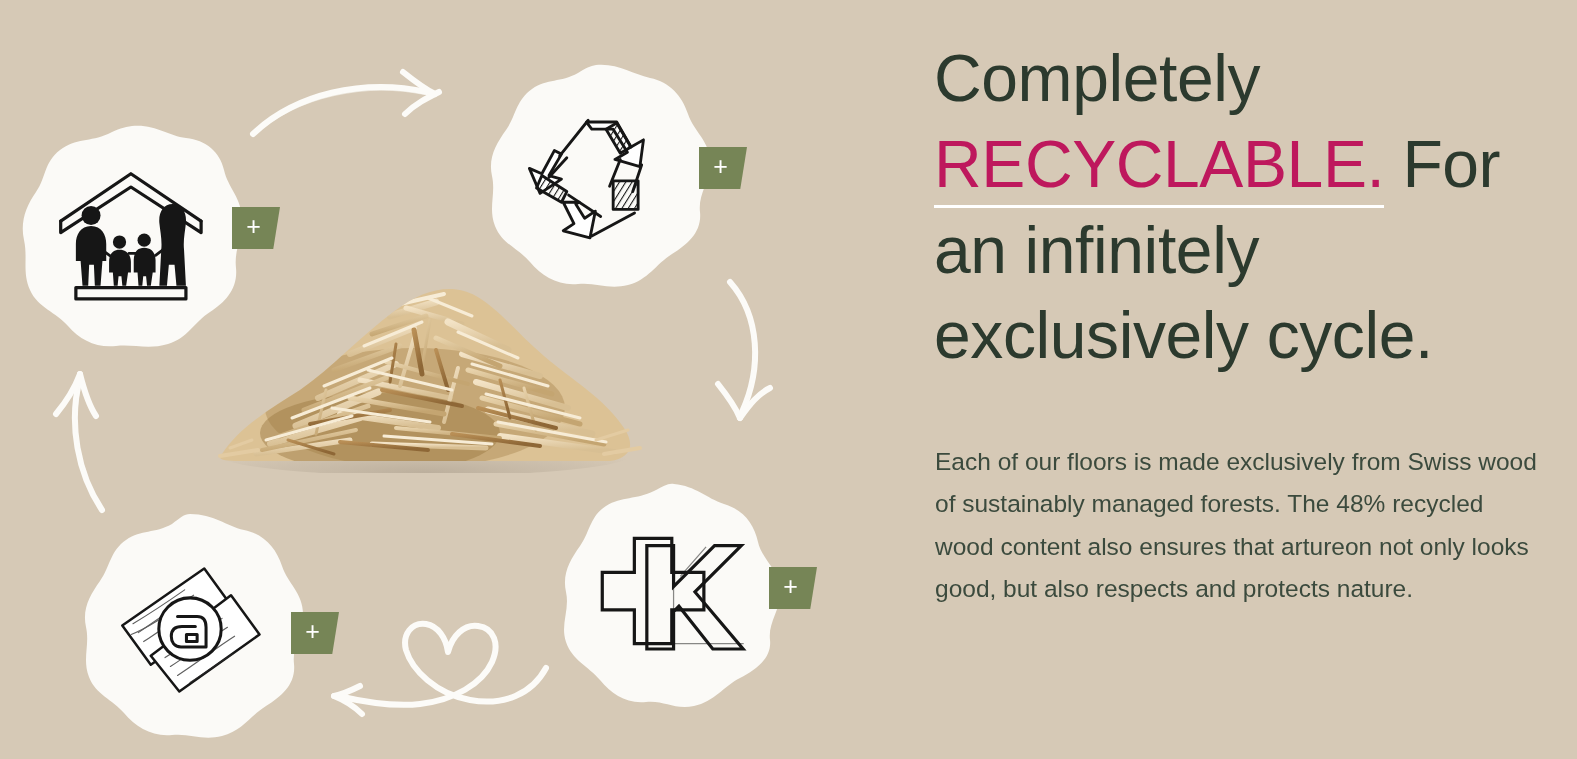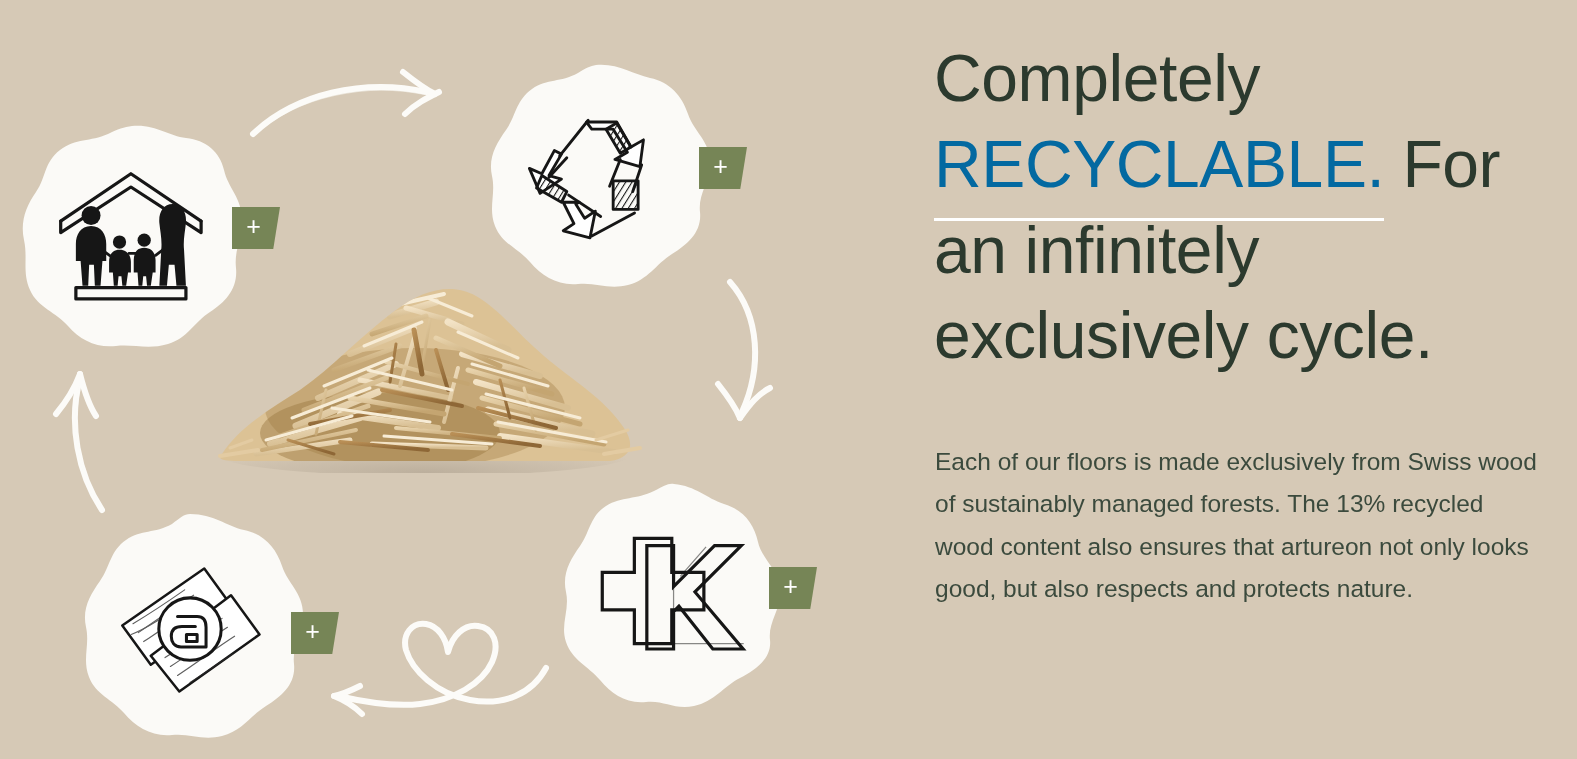--- a/index.html
+++ b/index.html
@@ -112,23 +112,23 @@
     top: 36px;
     width: 612px;
     font-size: 66px;
     line-height: 1.30;
     font-weight: 300;
     letter-spacing: -0.4px;
     color: #2c3a2e;
   }
 
   #headline .hl-white {
-    color: #0369a1;
+    color: #be185d;
     border-bottom: 3px solid #ffffff;
-    padding-bottom: 17px;
+    padding-bottom: 4px;
     margin-top: 8px;
   }
 
   #body-copy {
     position: absolute;
     left: 1px;
     top: 441px;
     width: 608px;
     font-size: 24.5px;
     line-height: 1.73;
@@ -467,16 +467,16 @@
     </div>
     <div class="plus-badge" id="badge-plank">
       <span>+</span>
     </div>
 
   </div>
 
   <div id="text-panel">
     <h1 id="headline"><span>Completely </span><span class="hl-white">RECYCLABLE.</span><span> For an infinitely exclusively cycle.</span></h1>
 
-    <p id="body-copy">Each of our floors is made exclusively from Swiss wood of sustainably managed forests. The 13% recycled wood content also ensures that artureon not only looks good, but also respects and protects nature.</p>
+    <p id="body-copy">Each of our floors is made exclusively from Swiss wood of sustainably managed forests. The 48% recycled wood content also ensures that artureon not only looks good, but also respects and protects nature.</p>
   </div>
 
 </div>
 
 </body></html>

